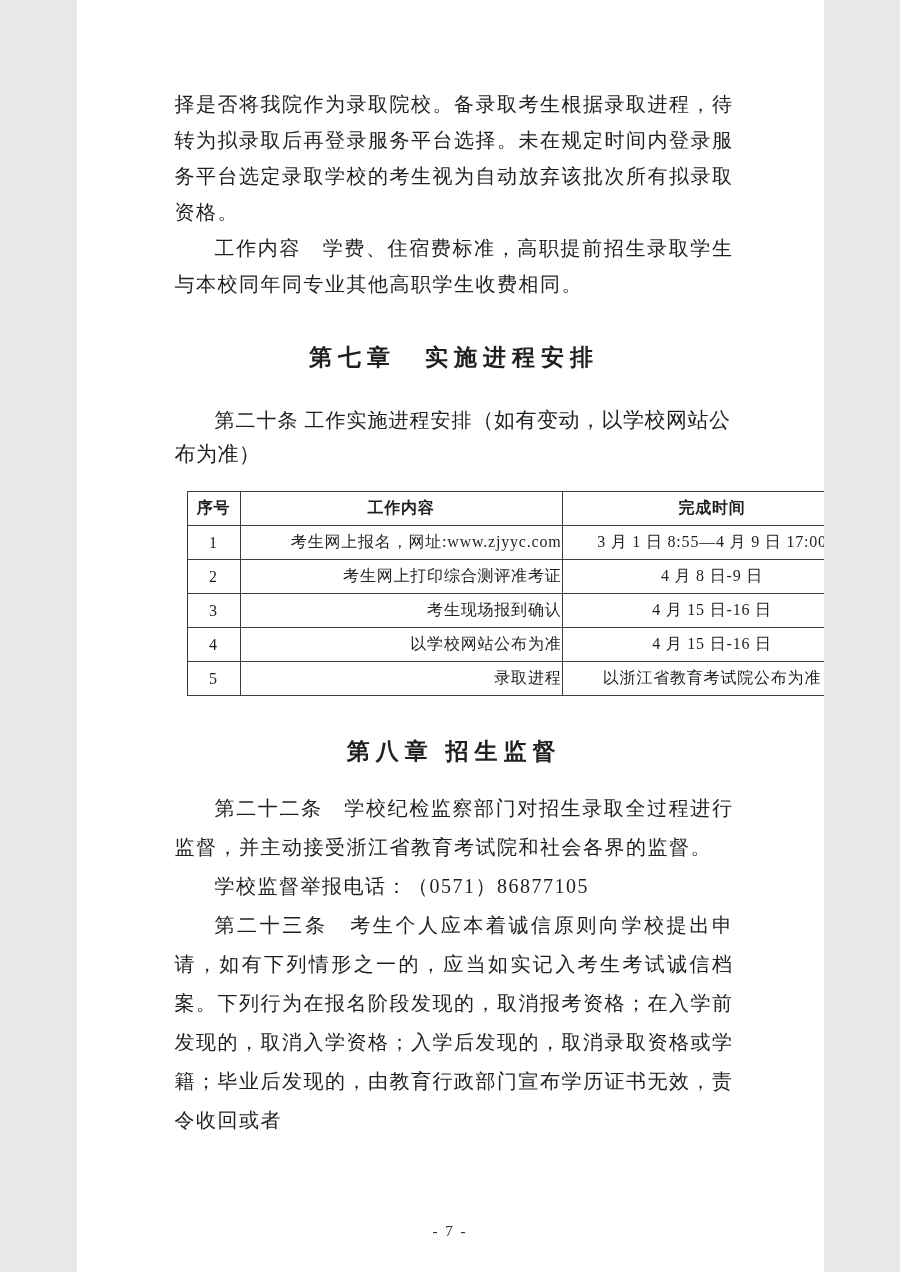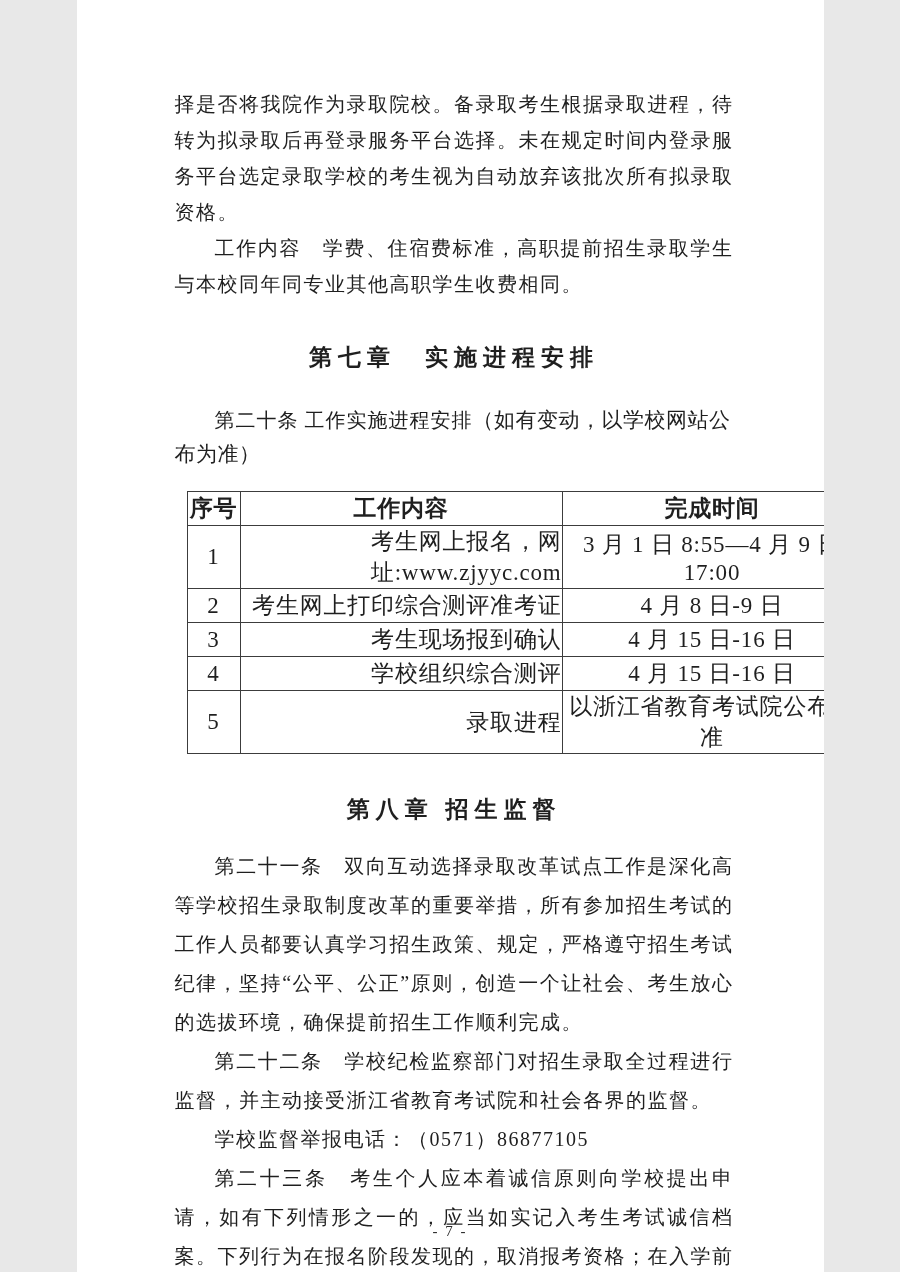--- a/index.html
+++ b/index.html
@@ -50,21 +50,21 @@
 
   table.schedule {
     border-collapse: collapse;
     table-layout: fixed;
     width: 675px;
     margin-left: 12px;
   }
   table.schedule th, table.schedule td {
     border: 1.5px solid #3c3c3c;
     height: 33px;
-    font-size: 23px;
+    font-size: 16px;
     letter-spacing: 0.8px;
     padding: 0;
     vertical-align: middle;
   }
   table.schedule th { font-weight: bold; text-align: center; }
   td.c-num, td.c-time { text-align: center; }
   td.c-task { text-align: right; padding-left: 13px; }
 
   .page-number {
     position: absolute;
@@ -113,35 +113,34 @@
           <td class="c-task">考生网上打印综合测评准考证</td>
           <td class="c-time">4 月 8 日-9 日</td>
         </tr>
         <tr>
           <td class="c-num">3</td>
           <td class="c-task">考生现场报到确认</td>
           <td class="c-time">4 月 15 日-16 日</td>
         </tr>
         <tr>
           <td class="c-num">4</td>
-          <td class="c-task">学校组织综合测评</td>
+          <td class="c-task">以学校网站公布为准</td>
           <td class="c-time">4 月 15 日-16 日</td>
         </tr>
         <tr>
           <td class="c-num">5</td>
           <td class="c-task">录取进程</td>
           <td class="c-time">以浙江省教育考试院公布为准</td>
         </tr>
       </tbody>
     </table>
 
     <h2 class="chapter ch8">第八章 招生监督</h2>
 
     <div class="lower">
-      <p class="body indent">第二十一条　双向互动选择录取改革试点工作是深化高等学校招生录取制度改革的重要举措，所有参加招生考试的工作人员都要认真学习招生政策、规定，严格遵守招生考试纪律，坚持“公平、公正”原则，创造一个让社会、考生放心的选拔环境，确保提前招生工作顺利完成。</p>
       <p class="body indent">第二十二条　学校纪检监察部门对招生录取全过程进行监督，并主动接受浙江省教育考试院和社会各界的监督。</p>
       <p class="body indent">学校监督举报电话：（0571）86877105</p>
       <p class="body indent">第二十三条　考生个人应本着诚信原则向学校提出申请，如有下列情形之一的，应当如实记入考生考试诚信档案。下列行为在报名阶段发现的，取消报考资格；在入学前发现的，取消入学资格；入学后发现的，取消录取资格或学籍；毕业后发现的，由教育行政部门宣布学历证书无效，责令收回或者</p>
     </div>
 
   </div>
 
   <div class="page-number">- 7 -</div>
 </div>
 

